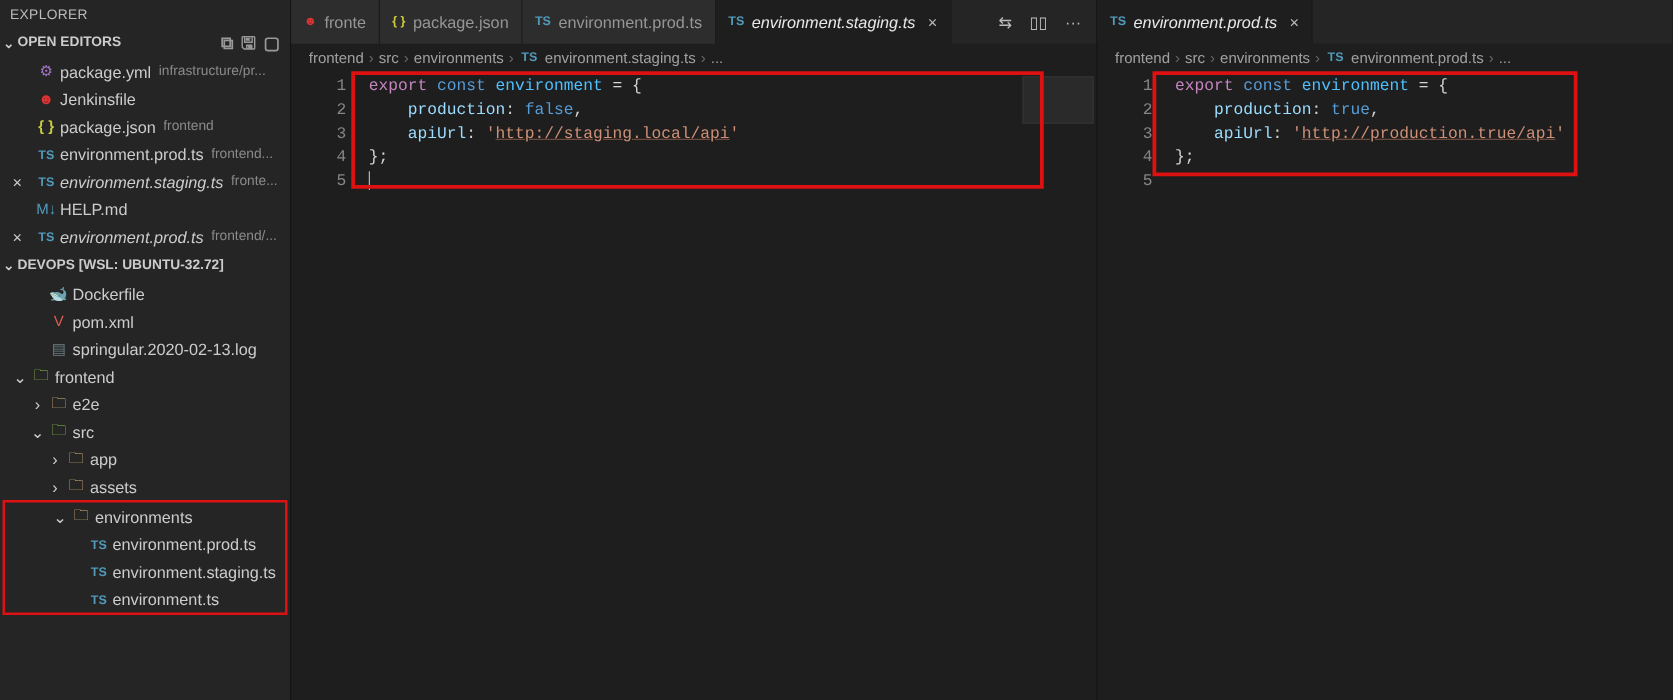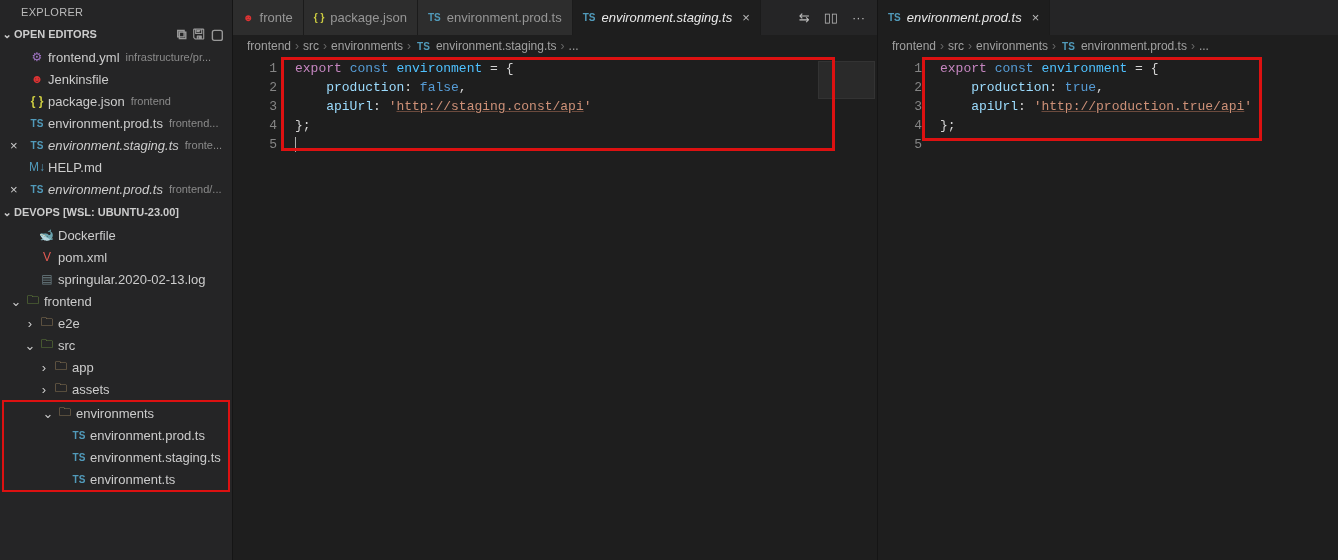--- a/index.html
+++ b/index.html
@@ -1,18 +1,18 @@
 <!DOCTYPE html>
 <html><head>
 <meta charset="utf-8">
 <style>
   html,body{margin:0;padding:0;background:#1e1e1e;color:#ccc;font-family:"Segoe UI",Arial,sans-serif;font-size:13px;width:1338px;height:560px;overflow:hidden}
   .root{display:flex;height:100%}
   .sidebar{width:232px;background:#252526;display:flex;flex-direction:column;flex-shrink:0}
-  .sb-title{padding:6px 21px 4px;font-size:11px;letter-spacing:.3px;color:#bbb}
+  .sb-title{padding:6px 8px 4px;font-size:11px;letter-spacing:.3px;color:#bbb}
   .sb-section{background:#252526;padding:2px 0;color:#ccc;font-size:11px;font-weight:700;display:flex;align-items:center;height:20px;cursor:pointer}
   .sb-section .chev{width:14px;text-align:center;color:#ccc}
   .sb-toolbar{margin-left:auto;display:flex;gap:6px;padding-right:8px;color:#999}
   .sb-toolbar span{font-size:14px;line-height:1}
   .grp{padding:3px 12px;font-weight:700;font-size:11px;color:#ccc}
   .row{display:flex;align-items:center;height:22px;padding-left:10px;cursor:pointer;white-space:nowrap;overflow:hidden}
   .row .icon{width:22px;text-align:center;font-size:12px}
   .row .name{color:#ccc}
   .row .name.italic{font-style:italic}
   .row .dim{color:#8a8a8a;margin-left:6px;font-size:11px;overflow:hidden;text-overflow:ellipsis}
@@ -71,21 +71,21 @@
       <div class="sb-toolbar">
         <span>⧉</span>
         <span>🖫</span>
         <span>▢</span>
       </div>
     </div>
     <div id="oe1">
         <div class="row">
           <span class="close"></span>
           <span class="icon"><span class="ic-yml">⚙</span></span>
-          <span class="name">frontend.yml</span>
+          <span class="name">package.yml</span>
           <span class="dim">infrastructure/pr...</span>
         </div>
         <div class="row">
           <span class="close"></span>
           <span class="icon"><span style="color:#d33">☻</span></span>
           <span class="name">Jenkinsfile</span>
         </div>
         <div class="row">
           <span class="close"></span>
           <span class="icon"><span class="ic-js">{ }</span></span>
@@ -113,21 +113,21 @@
     <div id="oe2">
         <div class="row">
           <span class="close">×</span>
           <span class="icon"><span class="ic-ts">TS</span></span>
           <span class="name italic">environment.prod.ts</span>
           <span class="dim">frontend/...</span>
         </div>
       </div>
     <div class="sb-section">
       <span class="chev">⌄</span>
-      <span>DEVOPS [WSL: UBUNTU-23.00]</span>
+      <span>DEVOPS [WSL: UBUNTU-32.72]</span>
     </div>
     <div id="tree">
         <div class="row indent-1">
           <span class="arrw"></span>
           <span class="icon"><span class="ic-docker">🐋</span></span>
           <span class="name">Dockerfile</span>
         </div>
         <div class="row indent-1">
           <span class="arrw"></span>
           <span class="icon"><span class="ic-xml">V</span></span>
@@ -232,21 +232,21 @@
       </div>
       <div class="code-wrap">
         <div class="code-redbox" style="top:0;left:48px;width:548px;height:88px"></div>
         <div class="minimap">
             <div class="minimap-ov"></div>
           </div>
         <div class="code">
           <div class="gutter">1<br>2<br>3<br>4<br>5</div>
           <div class="lines"><span class="kw">export</span> <span class="kw2">const</span> <span class="id">environment</span><span class="punct"> = {</span>
     <span class="prop">production</span><span class="punct">: </span><span class="kw2">false</span><span class="punct">,</span>
-    <span class="prop">apiUrl</span><span class="punct">: </span><span class="str">'</span><span class="url">http://staging.const/api</span><span class="str">'</span>
+    <span class="prop">apiUrl</span><span class="punct">: </span><span class="str">'</span><span class="url">http://staging.local/api</span><span class="str">'</span>
 <span class="punct">};</span>
 <span class="cursor"></span></div>
         </div>
       </div>
     </div>
 
     <div class="pane right">
       <div class="tabs" id="tabsR">
           <div class="tab active">
             <span class="ic"><span class="ic-ts">TS</span></span>

